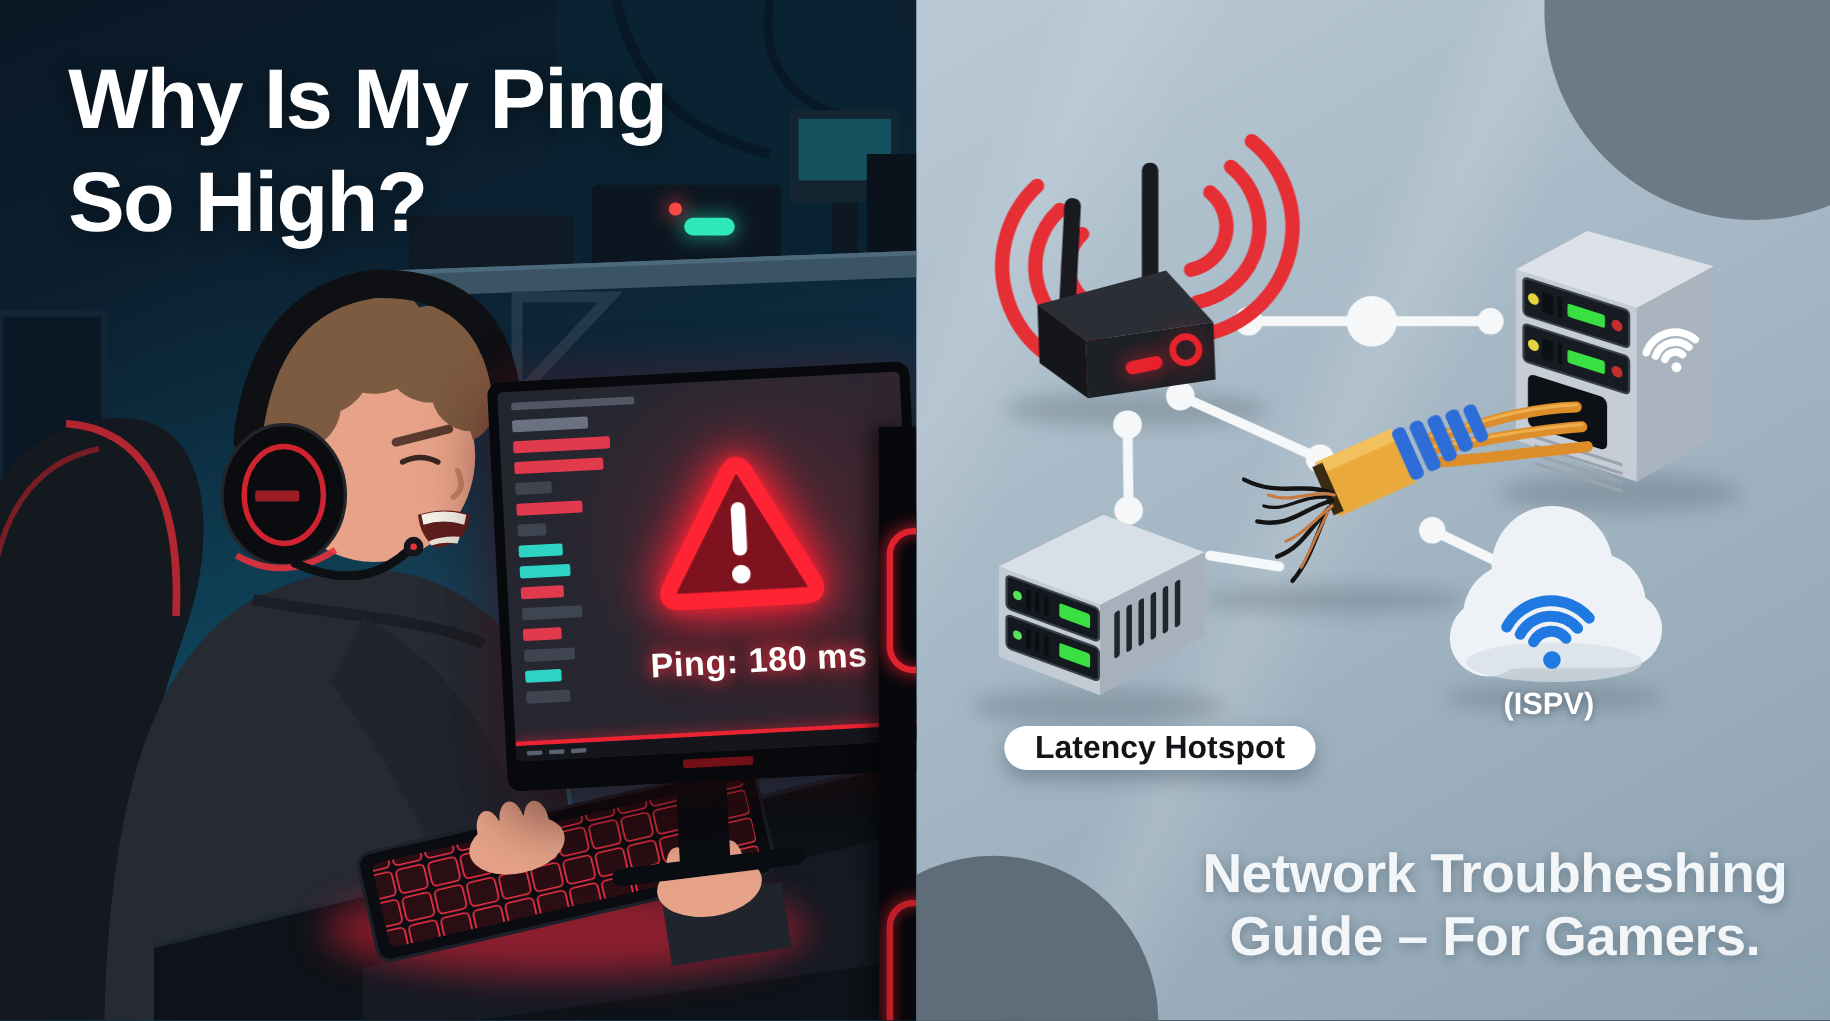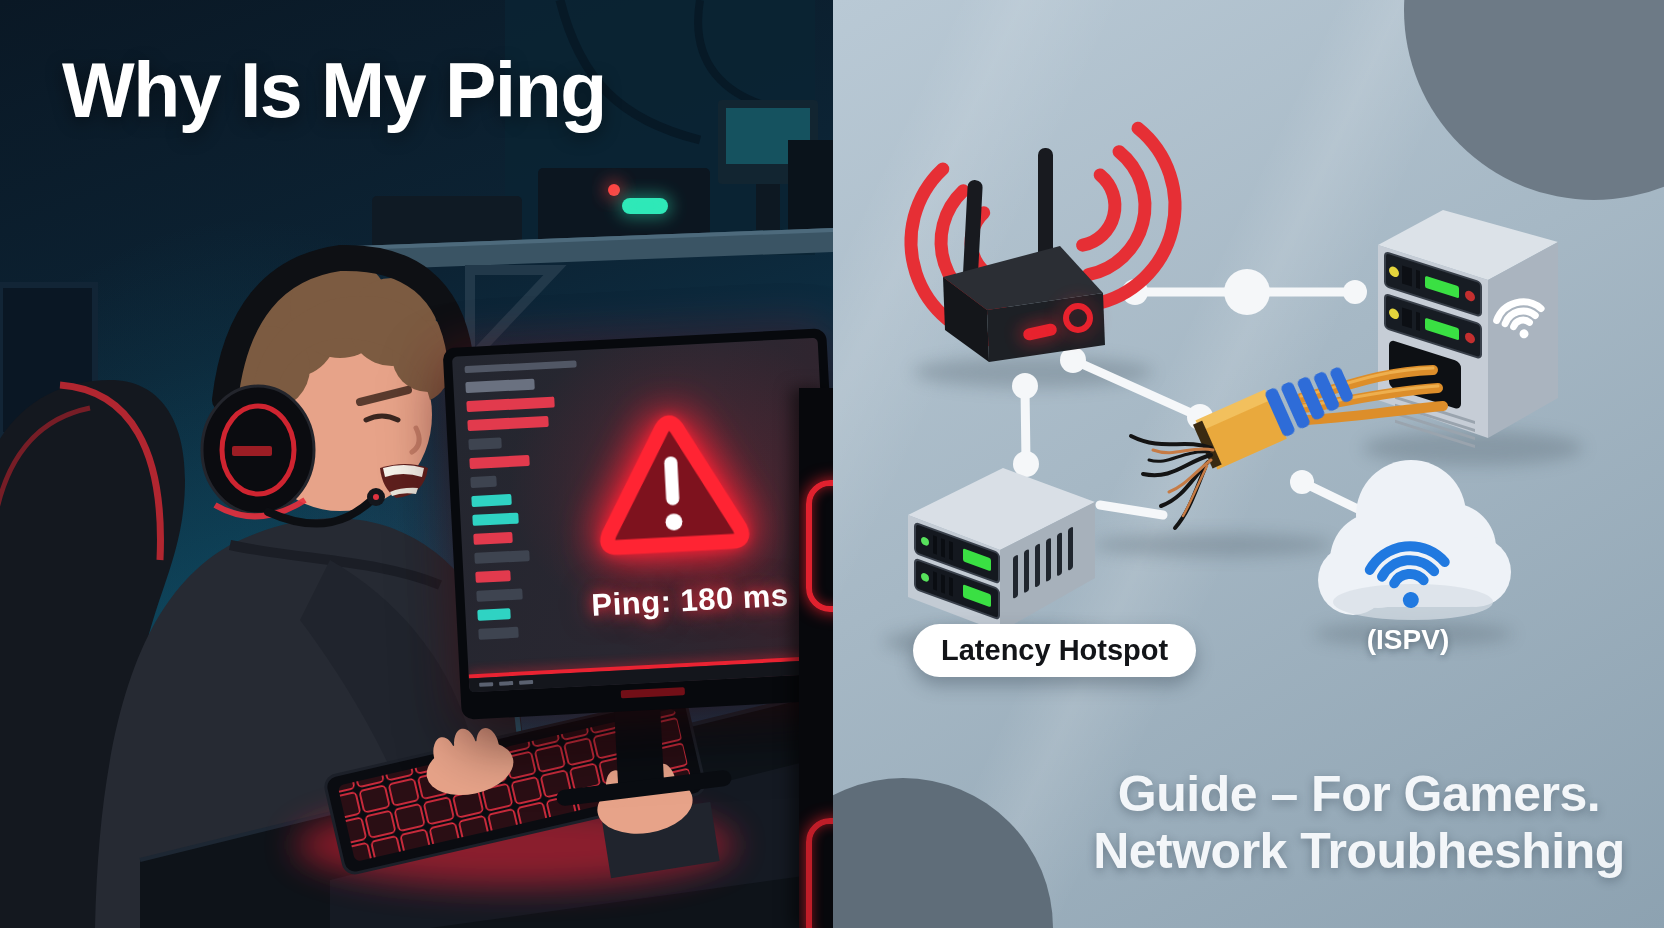--- a/index.html
+++ b/index.html
@@ -50,21 +50,21 @@
   
   .right{position:absolute;left:833px;top:0;width:831px;height:928px;overflow:hidden;
     background:
       linear-gradient(115deg, transparent 40%, rgba(255,255,255,.12) 45%, transparent 52%),
       linear-gradient(115deg, transparent 10%, rgba(255,255,255,.10) 15%, transparent 23%),
       linear-gradient(150deg,#b9c9d5 0%,#a6b8c5 45%,#8da2b1 100%);}
   .corner-circle{position:absolute;border-radius:50%;z-index:1;}
   .corner-circle.tr{right:-120px;top:-180px;width:380px;height:380px;background:#6d7a86;}
   .corner-circle.bl{left:-80px;bottom:-150px;width:300px;height:300px;background:#5f6d79;}
   .diagram{position:absolute;inset:0;z-index:2;}
-  .pill{position:absolute;left:80px;top:624px;z-index:3;min-width:236px;height:53px;background:#ffffff;
+  .pill{position:absolute;left:80px;top:660px;z-index:3;min-width:236px;height:40px;background:#ffffff;
     border-radius:27px;display:flex;align-items:center;justify-content:center;padding:0 28px;
     font-size:29px;font-weight:700;color:#121418;box-shadow:0 8px 18px rgba(40,55,70,.35);}
   .ispv{position:absolute;left:458px;top:624px;width:234px;z-index:3;text-align:center;
     font-size:28px;font-weight:700;color:#fff;text-shadow:0 2px 6px rgba(30,45,60,.4);}
   .footer{position:absolute;left:252px;top:766px;width:548px;z-index:3;text-align:center;
     font-size:50px;font-weight:800;color:#f3f6f9;line-height:1.13;letter-spacing:-.5px;
     text-shadow:0 3px 10px rgba(25,40,55,.35);}
 </style>
 </head>
 <body>
@@ -173,20 +173,21 @@
         <rect x="600" y="812" width="110" height="60" fill="#20242d"></rect>
         <ellipse cx="645" cy="805" rx="48" ry="28" fill="#e7a389"></ellipse>
         <ellipse cx="620" cy="785" rx="11" ry="19" fill="#e7a389"></ellipse>
         <ellipse cx="644" cy="781" rx="11" ry="19" fill="#e7a389"></ellipse>
         <ellipse cx="668" cy="786" rx="11" ry="19" fill="#e7a389"></ellipse>
       </g>
     </svg>
 
     <div class="title">
       <div>Why Is My Ping</div>
+      <div>So High?</div>
     </div>
 
     <div class="standneck"></div>
     <div class="standbase"></div>
     <div class="monitor">
       <div class="screen">
         <div class="vignette"></div>
         <div class="topstrip"></div>
         <div class="sidebar">
             <div class="bar" style="width: 78%; background: rgb(106, 113, 128);"></div>
@@ -396,17 +397,17 @@
           <path d="M -26.2,-18.2 A 32 32 0 0 1 26.2,-18.2"></path>
           <path d="M -37.7,-26.2 A 46 46 0 0 1 37.7,-26.2"></path>
           <circle cx="0" cy="8" r="8" fill="#2079e0" stroke="none"></circle>
         </g>
       </g>
     </svg>
 
     <div class="pill">Latency Hotspot</div>
     <div class="ispv">(ISPV)</div>
     <div class="footer">
+      <div>Network Troubheshing</div>
       <div>Guide – For Gamers.</div>
-      <div>Network Troubheshing</div>
     </div>
   </section>
 </div>
 
 </body></html>

